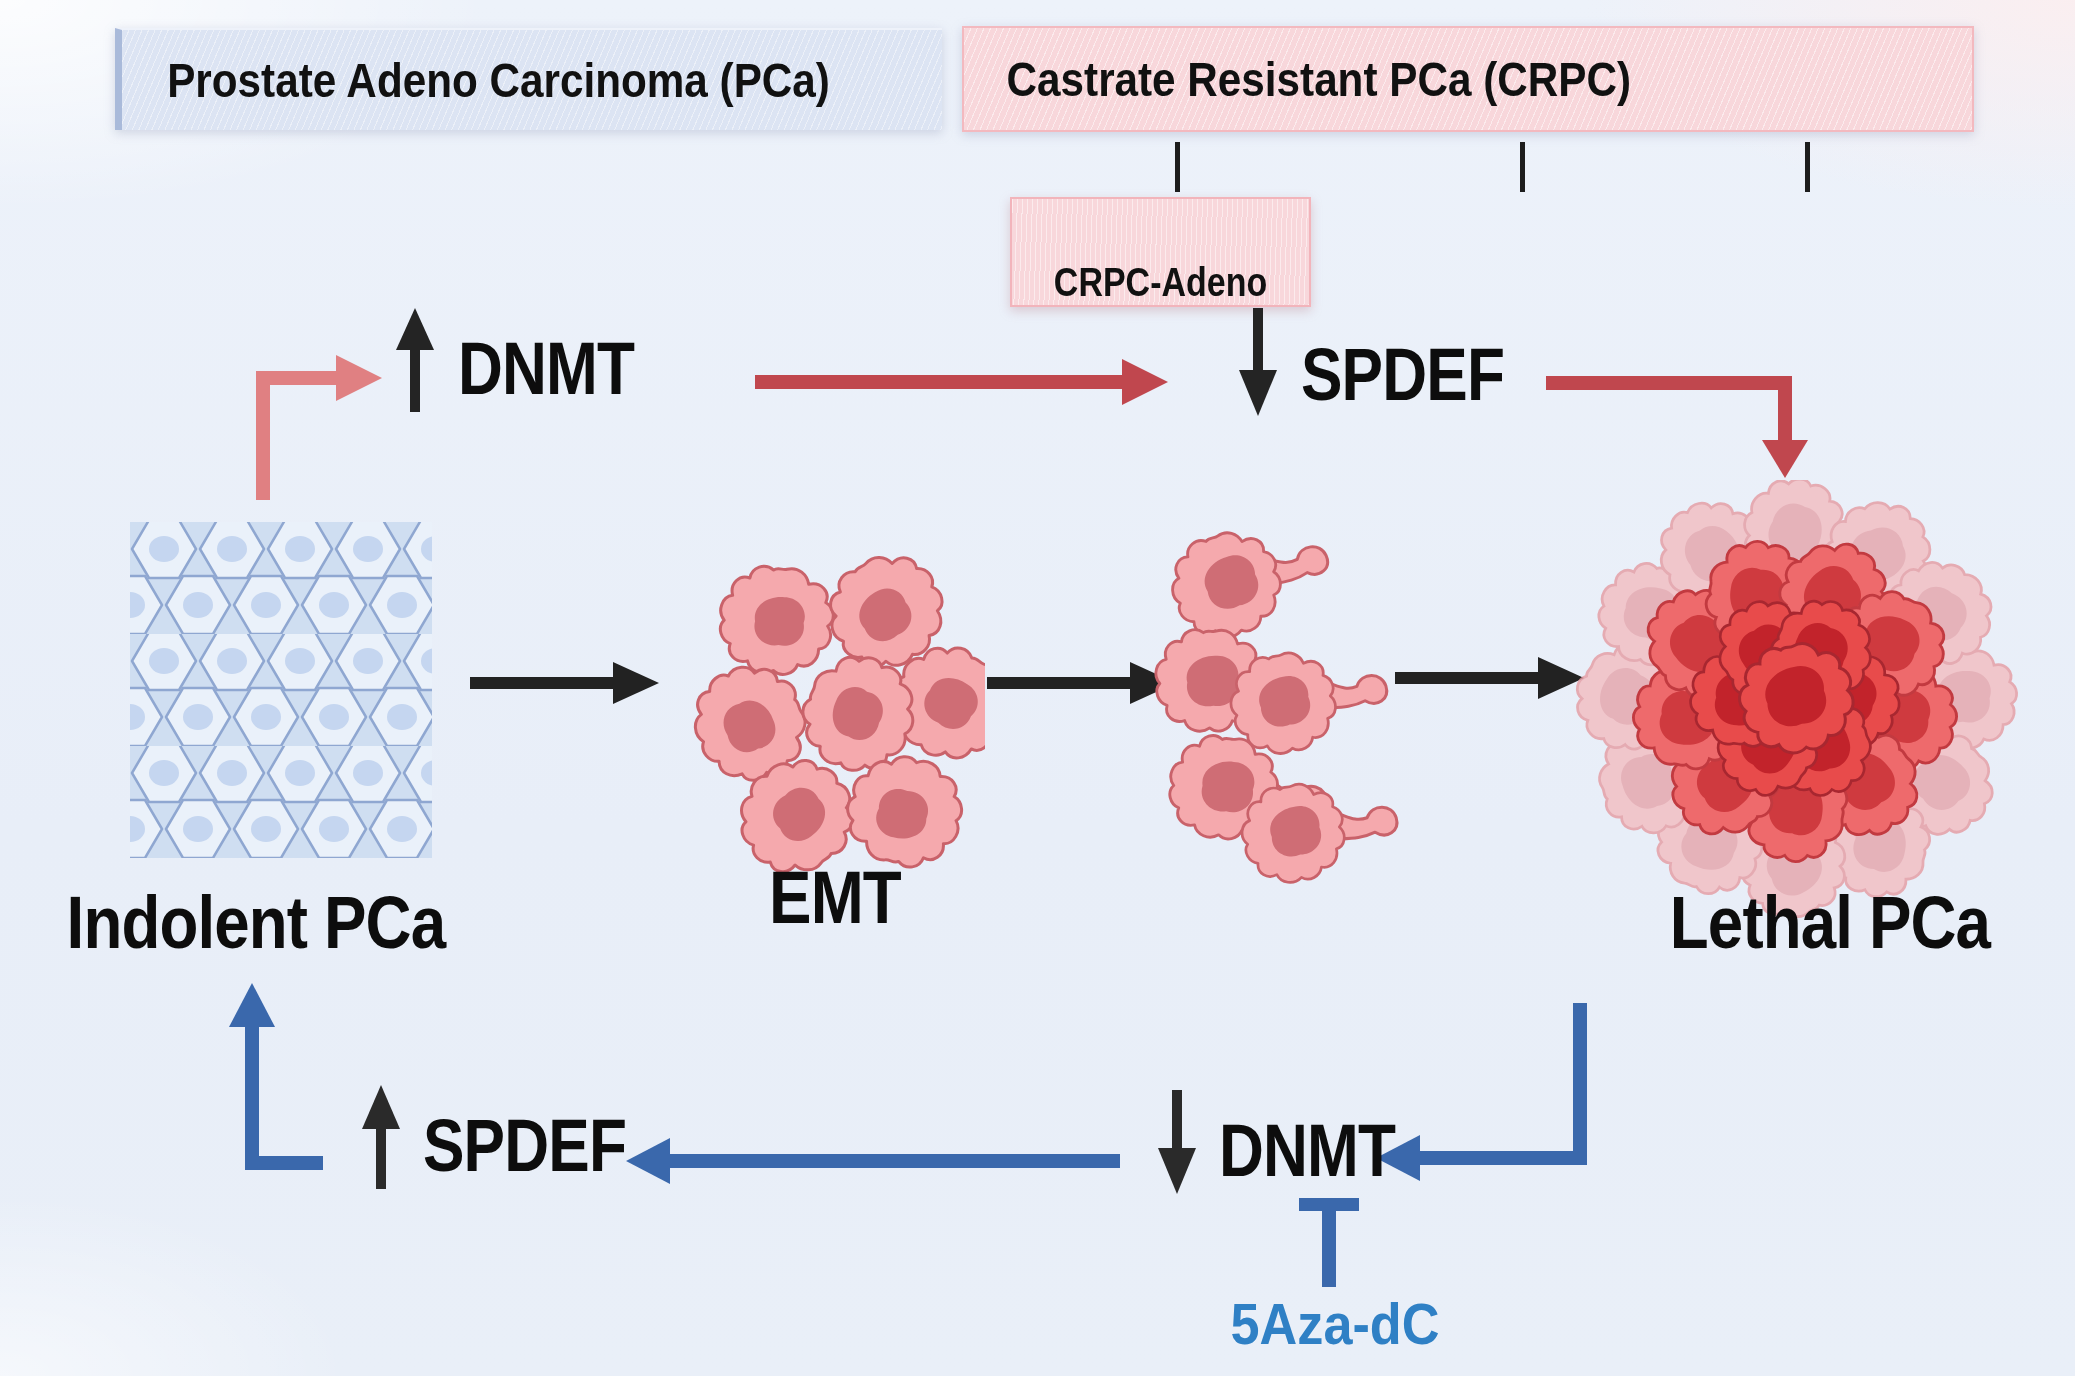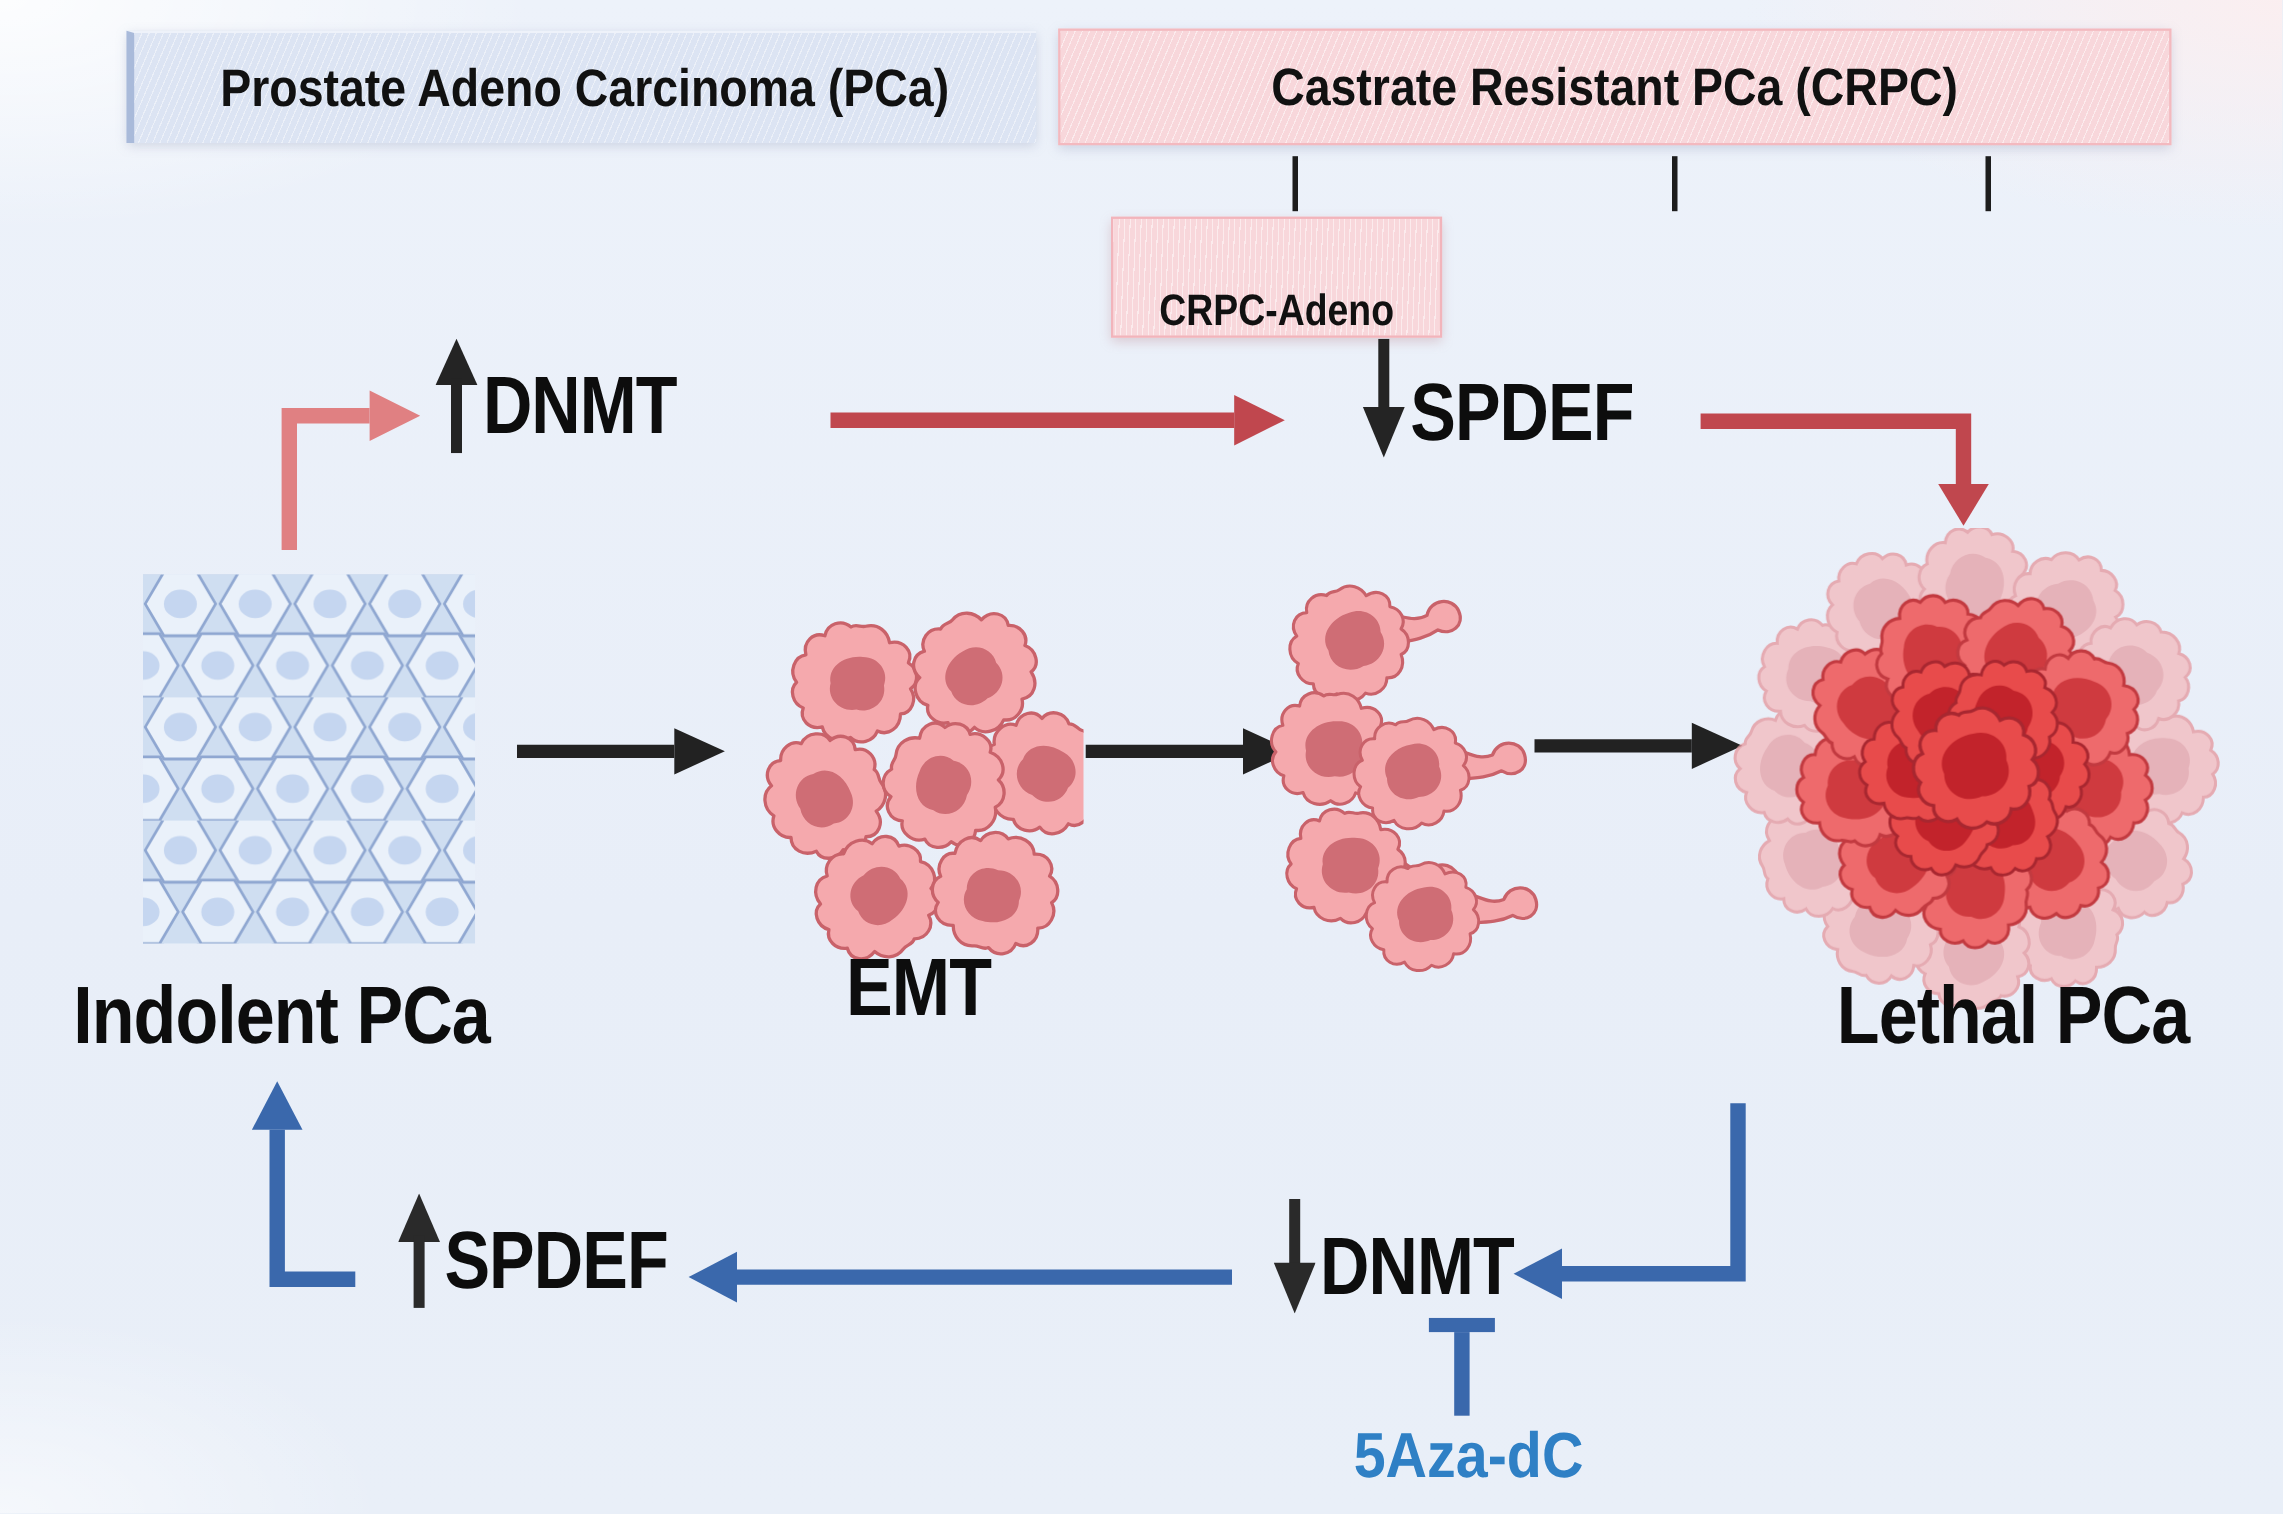--- a/index.html
+++ b/index.html
@@ -8,21 +8,21 @@
     font-family:"Liberation Sans",sans-serif;
     background:
       radial-gradient(ellipse 700px 300px at 0% 0%, rgba(255,255,255,.85), rgba(255,255,255,0) 70%),
       radial-gradient(ellipse 700px 300px at 100% 0%, rgba(252,238,239,.9), rgba(252,238,239,0) 70%),
       radial-gradient(ellipse 500px 260px at 0% 100%, rgba(255,255,255,.55), rgba(255,255,255,0) 70%),
       linear-gradient(180deg,#edf2fa 0%,#e8eef8 60%,#e9eff8 100%);
   }
   .abs{position:absolute;}
   
   .hdr-box{
-    position:absolute;display:flex;align-items:center;justify-content:center;
+    position:absolute;display:flex;align-items:center;
     box-shadow:0 3px 10px rgba(140,150,180,.35);
   }
   .hdr-box .t{
     font-weight:700;color:#111;font-size:48px;white-space:nowrap;
     transform:scaleX(.88);
   }
   #pca-box{
     left:115px;top:28px;width:820px;height:100px;
     background:#dce4f3;border-top:2px solid #eef2fa;border-left:7px solid #a9bada;
     background-image:repeating-linear-gradient(113deg, rgba(255,255,255,.45) 0 1px, rgba(255,255,255,0) 1px 6px);
@@ -43,21 +43,21 @@
   #gleason{
     position:absolute;left:140px;top:152px;width:690px;height:148px;
     background:#b9d8ee;
     clip-path:polygon(0 100%,100% 0,100% 100%);
   }
   #gleason .t{
     position:absolute;right:34px;bottom:38px;font-weight:700;color:#1b1b1b;font-size:40px;
     transform:scaleX(.85);transform-origin:right center;white-space:nowrap;
   }
   
-  .sig{position:absolute;display:flex;align-items:flex-end;gap:4px;}
+  .sig{position:absolute;display:flex;align-items:flex-end;gap:23px;}
   .sig .lbl{
     font-weight:700;color:#0d0d0d;font-size:74px;line-height:74px;margin-bottom:6px;
     transform:scaleX(.84);transform-origin:left bottom;white-space:nowrap;letter-spacing:-1px;
   }
   
   .stage-lbl{
     position:absolute;text-align:center;font-weight:700;color:#0d0d0d;font-size:74px;
     transform:scaleX(.86);white-space:nowrap;letter-spacing:-1px;
   }
   #inhibitor-lbl{

